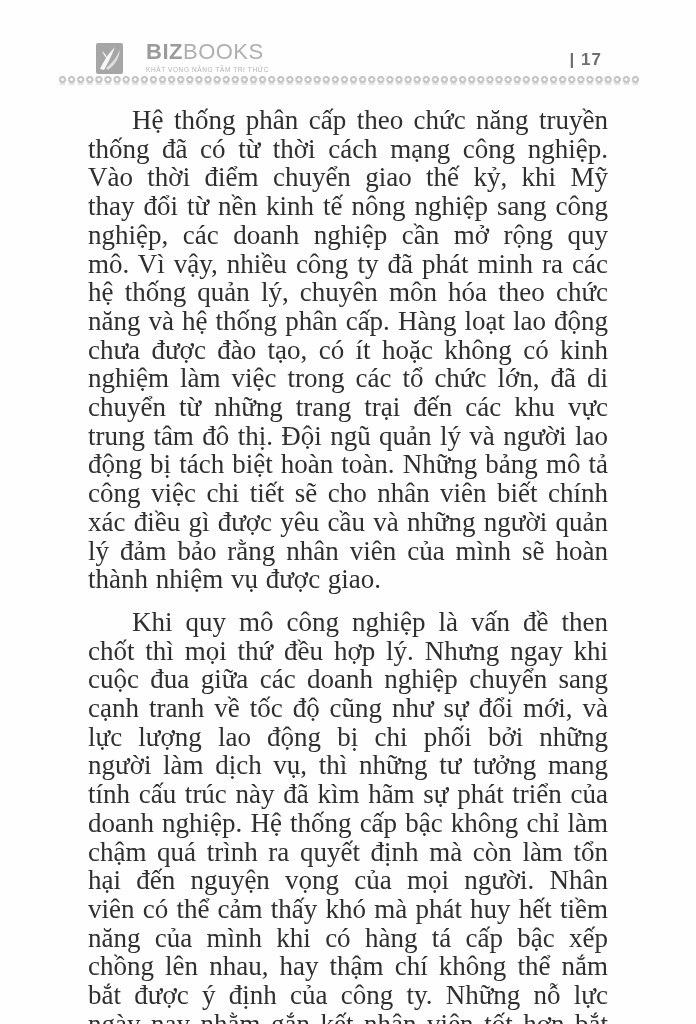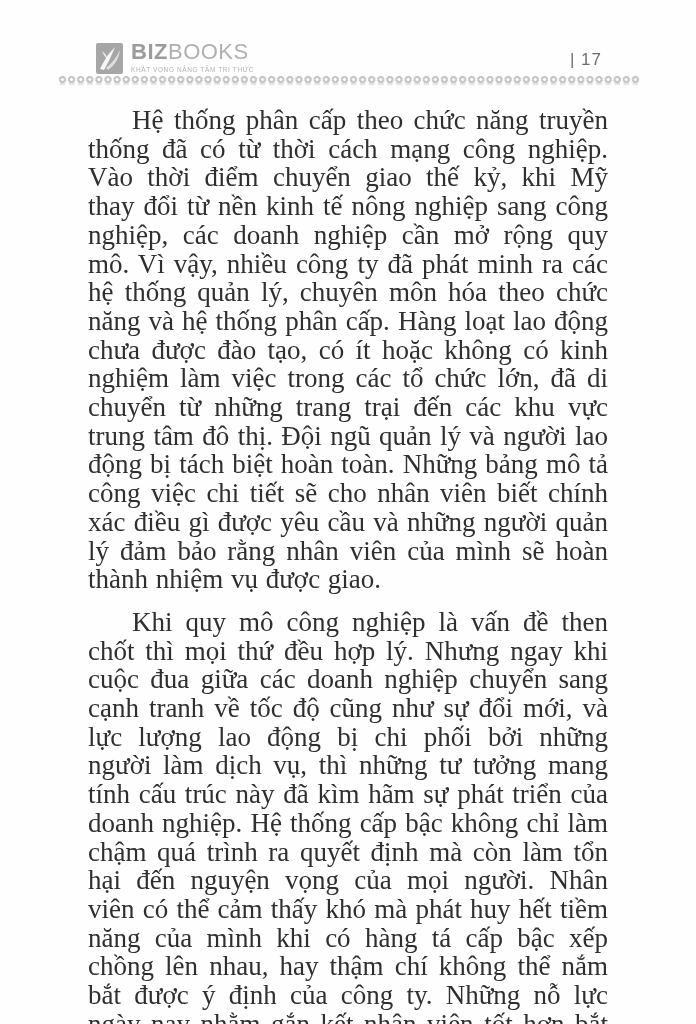--- a/index.html
+++ b/index.html
@@ -23,21 +23,21 @@
     top: 0;
     width: 100%;
     height: 90px;
   }
   .logo {
     position: absolute;
     left: 95px;
     top: 41px;
     display: flex;
     align-items: flex-start;
-    gap: 6px;
+    gap: 21px;
   }
   .logo-icon {
     display: block;
     width: 30px;
     height: 35px;
   }
   .logo-textblock {
     display: flex;
     flex-direction: column;
   }
@@ -63,21 +63,21 @@
     color: #b3b3b3;
     margin-top: 3px;
     white-space: nowrap;
   }
   .page-number {
     position: absolute;
     right: 94px;
     top: 50px;
     font-family: "Liberation Sans", sans-serif;
     font-size: 17px;
-    font-weight: 400;
+    font-weight: 700;
     color: #6e6e6e;
     letter-spacing: 1px;
   }
 
   
   .bead-border {
     position: absolute;
     left: 58px;
     top: 75px;
     width: 582px;

